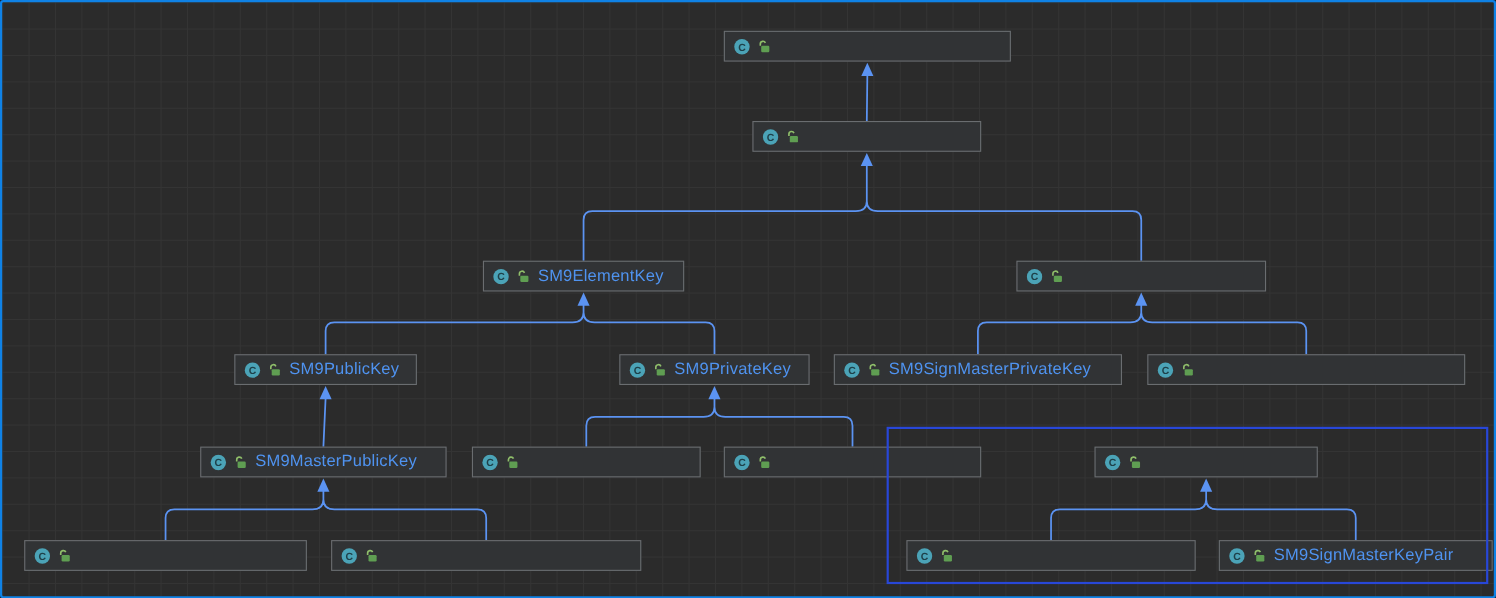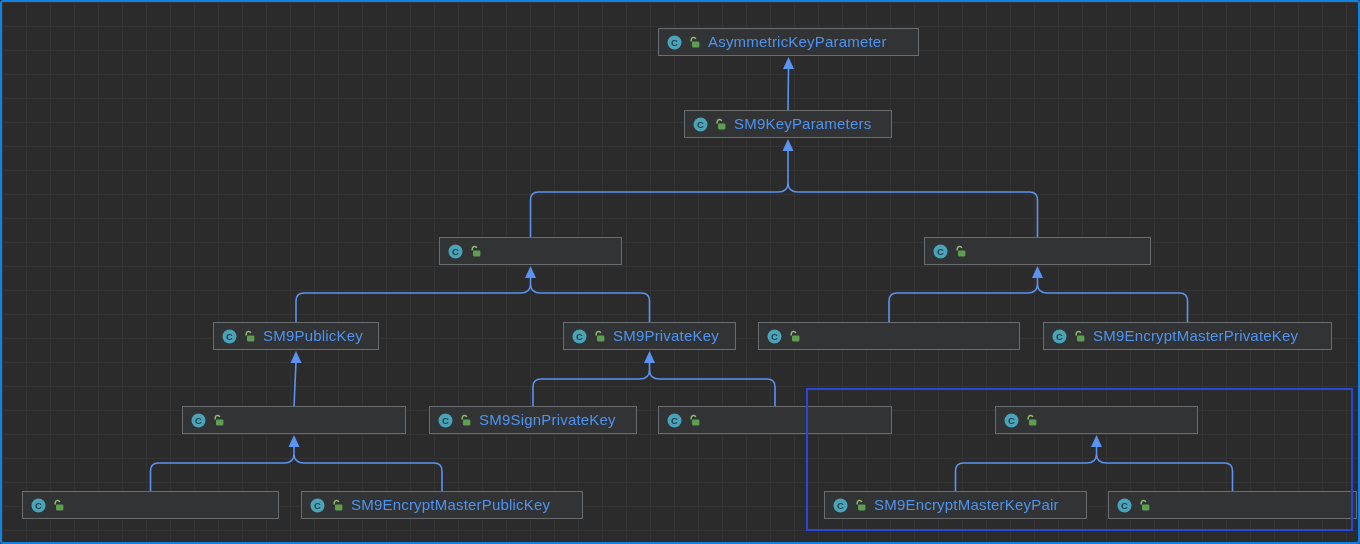--- a/index.html
+++ b/index.html
@@ -75,50 +75,49 @@
         <circle cx="7.5" cy="7.5" r="7" fill="var(--icon-circle,#4ba3b7)"></circle>
         <text x="7.5" y="11" font-size="9.5" font-weight="bold" fill="var(--icon-letter,#1e4049)" text-anchor="middle" font-family="Liberation Sans, sans-serif">C</text>
       </svg>
     </span>
     <span class="icon">
       <svg width="12" height="13" viewBox="0 0 12 13">
         <path d="M2.2 5.6 V3.9 a2.4 2.4 0 0 1 4.6 -0.9" fill="none" stroke="var(--lock-shackle,#8fbe6a)" stroke-width="1.5"></path>
         <rect x="3" y="5.6" width="7.4" height="5.8" rx="1.1" fill="var(--lock-body,#5f9e52)"></rect>
       </svg>
     </span>
-    <span class="label">AsymmetricKeyParameter</span>
   </div>
       <div class="class-node" style="left: 682px; top: 108px; width: 208px;">
     <span class="icon">
       <svg width="15" height="15" viewBox="0 0 15 15">
         <circle cx="7.5" cy="7.5" r="7" fill="var(--icon-circle,#4ba3b7)"></circle>
         <text x="7.5" y="11" font-size="9.5" font-weight="bold" fill="var(--icon-letter,#1e4049)" text-anchor="middle" font-family="Liberation Sans, sans-serif">C</text>
       </svg>
     </span>
     <span class="icon">
       <svg width="12" height="13" viewBox="0 0 12 13">
         <path d="M2.2 5.6 V3.9 a2.4 2.4 0 0 1 4.6 -0.9" fill="none" stroke="var(--lock-shackle,#8fbe6a)" stroke-width="1.5"></path>
         <rect x="3" y="5.6" width="7.4" height="5.8" rx="1.1" fill="var(--lock-body,#5f9e52)"></rect>
       </svg>
     </span>
-    <span class="label">SM9KeyParameters</span>
   </div>
       <div class="class-node" style="left: 437px; top: 235px; width: 183px;">
     <span class="icon">
       <svg width="15" height="15" viewBox="0 0 15 15">
         <circle cx="7.5" cy="7.5" r="7" fill="var(--icon-circle,#4ba3b7)"></circle>
         <text x="7.5" y="11" font-size="9.5" font-weight="bold" fill="var(--icon-letter,#1e4049)" text-anchor="middle" font-family="Liberation Sans, sans-serif">C</text>
       </svg>
     </span>
     <span class="icon">
       <svg width="12" height="13" viewBox="0 0 12 13">
         <path d="M2.2 5.6 V3.9 a2.4 2.4 0 0 1 4.6 -0.9" fill="none" stroke="var(--lock-shackle,#8fbe6a)" stroke-width="1.5"></path>
         <rect x="3" y="5.6" width="7.4" height="5.8" rx="1.1" fill="var(--lock-body,#5f9e52)"></rect>
       </svg>
     </span>
+    <span class="label">SM9ElementKey</span>
   </div>
       <div class="class-node" style="left: 922px; top: 235px; width: 227px;">
     <span class="icon">
       <svg width="15" height="15" viewBox="0 0 15 15">
         <circle cx="7.5" cy="7.5" r="7" fill="var(--icon-circle,#4ba3b7)"></circle>
         <text x="7.5" y="11" font-size="9.5" font-weight="bold" fill="var(--icon-letter,#1e4049)" text-anchor="middle" font-family="Liberation Sans, sans-serif">C</text>
       </svg>
     </span>
     <span class="icon">
       <svg width="12" height="13" viewBox="0 0 12 13">
@@ -163,64 +162,64 @@
         <circle cx="7.5" cy="7.5" r="7" fill="var(--icon-circle,#4ba3b7)"></circle>
         <text x="7.5" y="11" font-size="9.5" font-weight="bold" fill="var(--icon-letter,#1e4049)" text-anchor="middle" font-family="Liberation Sans, sans-serif">C</text>
       </svg>
     </span>
     <span class="icon">
       <svg width="12" height="13" viewBox="0 0 12 13">
         <path d="M2.2 5.6 V3.9 a2.4 2.4 0 0 1 4.6 -0.9" fill="none" stroke="var(--lock-shackle,#8fbe6a)" stroke-width="1.5"></path>
         <rect x="3" y="5.6" width="7.4" height="5.8" rx="1.1" fill="var(--lock-body,#5f9e52)"></rect>
       </svg>
     </span>
+    <span class="label">SM9SignMasterPrivateKey</span>
   </div>
       <div class="class-node" style="left: 1041px; top: 320px; width: 289px;">
     <span class="icon">
       <svg width="15" height="15" viewBox="0 0 15 15">
         <circle cx="7.5" cy="7.5" r="7" fill="var(--icon-circle,#4ba3b7)"></circle>
         <text x="7.5" y="11" font-size="9.5" font-weight="bold" fill="var(--icon-letter,#1e4049)" text-anchor="middle" font-family="Liberation Sans, sans-serif">C</text>
       </svg>
     </span>
     <span class="icon">
       <svg width="12" height="13" viewBox="0 0 12 13">
         <path d="M2.2 5.6 V3.9 a2.4 2.4 0 0 1 4.6 -0.9" fill="none" stroke="var(--lock-shackle,#8fbe6a)" stroke-width="1.5"></path>
         <rect x="3" y="5.6" width="7.4" height="5.8" rx="1.1" fill="var(--lock-body,#5f9e52)"></rect>
       </svg>
     </span>
-    <span class="label">SM9EncryptMasterPrivateKey</span>
   </div>
       <div class="class-node" style="left: 180px; top: 404px; width: 224px;">
     <span class="icon">
       <svg width="15" height="15" viewBox="0 0 15 15">
         <circle cx="7.5" cy="7.5" r="7" fill="var(--icon-circle,#4ba3b7)"></circle>
         <text x="7.5" y="11" font-size="9.5" font-weight="bold" fill="var(--icon-letter,#1e4049)" text-anchor="middle" font-family="Liberation Sans, sans-serif">C</text>
       </svg>
     </span>
     <span class="icon">
       <svg width="12" height="13" viewBox="0 0 12 13">
         <path d="M2.2 5.6 V3.9 a2.4 2.4 0 0 1 4.6 -0.9" fill="none" stroke="var(--lock-shackle,#8fbe6a)" stroke-width="1.5"></path>
         <rect x="3" y="5.6" width="7.4" height="5.8" rx="1.1" fill="var(--lock-body,#5f9e52)"></rect>
       </svg>
     </span>
+    <span class="label">SM9MasterPublicKey</span>
   </div>
       <div class="class-node" style="left: 427px; top: 404px; width: 208px;">
     <span class="icon">
       <svg width="15" height="15" viewBox="0 0 15 15">
         <circle cx="7.5" cy="7.5" r="7" fill="var(--icon-circle,#4ba3b7)"></circle>
         <text x="7.5" y="11" font-size="9.5" font-weight="bold" fill="var(--icon-letter,#1e4049)" text-anchor="middle" font-family="Liberation Sans, sans-serif">C</text>
       </svg>
     </span>
     <span class="icon">
       <svg width="12" height="13" viewBox="0 0 12 13">
         <path d="M2.2 5.6 V3.9 a2.4 2.4 0 0 1 4.6 -0.9" fill="none" stroke="var(--lock-shackle,#8fbe6a)" stroke-width="1.5"></path>
         <rect x="3" y="5.6" width="7.4" height="5.8" rx="1.1" fill="var(--lock-body,#5f9e52)"></rect>
       </svg>
     </span>
-    <span class="label">SM9SignPrivateKey</span>
   </div>
       <div class="class-node" style="left: 656px; top: 404px; width: 234px;">
     <span class="icon">
       <svg width="15" height="15" viewBox="0 0 15 15">
         <circle cx="7.5" cy="7.5" r="7" fill="var(--icon-circle,#4ba3b7)"></circle>
         <text x="7.5" y="11" font-size="9.5" font-weight="bold" fill="var(--icon-letter,#1e4049)" text-anchor="middle" font-family="Liberation Sans, sans-serif">C</text>
       </svg>
     </span>
     <span class="icon">
       <svg width="12" height="13" viewBox="0 0 12 13">
@@ -263,46 +262,45 @@
         <circle cx="7.5" cy="7.5" r="7" fill="var(--icon-circle,#4ba3b7)"></circle>
         <text x="7.5" y="11" font-size="9.5" font-weight="bold" fill="var(--icon-letter,#1e4049)" text-anchor="middle" font-family="Liberation Sans, sans-serif">C</text>
       </svg>
     </span>
     <span class="icon">
       <svg width="12" height="13" viewBox="0 0 12 13">
         <path d="M2.2 5.6 V3.9 a2.4 2.4 0 0 1 4.6 -0.9" fill="none" stroke="var(--lock-shackle,#8fbe6a)" stroke-width="1.5"></path>
         <rect x="3" y="5.6" width="7.4" height="5.8" rx="1.1" fill="var(--lock-body,#5f9e52)"></rect>
       </svg>
     </span>
-    <span class="label">SM9EncryptMasterPublicKey</span>
   </div>
       <div class="class-node" style="left: 822px; top: 489px; width: 263px;">
     <span class="icon">
       <svg width="15" height="15" viewBox="0 0 15 15">
         <circle cx="7.5" cy="7.5" r="7" fill="var(--icon-circle,#4ba3b7)"></circle>
         <text x="7.5" y="11" font-size="9.5" font-weight="bold" fill="var(--icon-letter,#1e4049)" text-anchor="middle" font-family="Liberation Sans, sans-serif">C</text>
       </svg>
     </span>
     <span class="icon">
       <svg width="12" height="13" viewBox="0 0 12 13">
         <path d="M2.2 5.6 V3.9 a2.4 2.4 0 0 1 4.6 -0.9" fill="none" stroke="var(--lock-shackle,#8fbe6a)" stroke-width="1.5"></path>
         <rect x="3" y="5.6" width="7.4" height="5.8" rx="1.1" fill="var(--lock-body,#5f9e52)"></rect>
       </svg>
     </span>
-    <span class="label">SM9EncryptMasterKeyPair</span>
   </div>
       <div class="class-node" style="left: 1106px; top: 489px; width: 249px;">
     <span class="icon">
       <svg width="15" height="15" viewBox="0 0 15 15">
         <circle cx="7.5" cy="7.5" r="7" fill="var(--icon-circle,#4ba3b7)"></circle>
         <text x="7.5" y="11" font-size="9.5" font-weight="bold" fill="var(--icon-letter,#1e4049)" text-anchor="middle" font-family="Liberation Sans, sans-serif">C</text>
       </svg>
     </span>
     <span class="icon">
       <svg width="12" height="13" viewBox="0 0 12 13">
         <path d="M2.2 5.6 V3.9 a2.4 2.4 0 0 1 4.6 -0.9" fill="none" stroke="var(--lock-shackle,#8fbe6a)" stroke-width="1.5"></path>
         <rect x="3" y="5.6" width="7.4" height="5.8" rx="1.1" fill="var(--lock-body,#5f9e52)"></rect>
       </svg>
     </span>
+    <span class="label">SM9SignMasterKeyPair</span>
   </div>
     </div>
   <div id="selection-rect" style="left: 804px; top: 386px; width: 547px; height: 143px;"></div>
 </div>
 
 </body></html>

